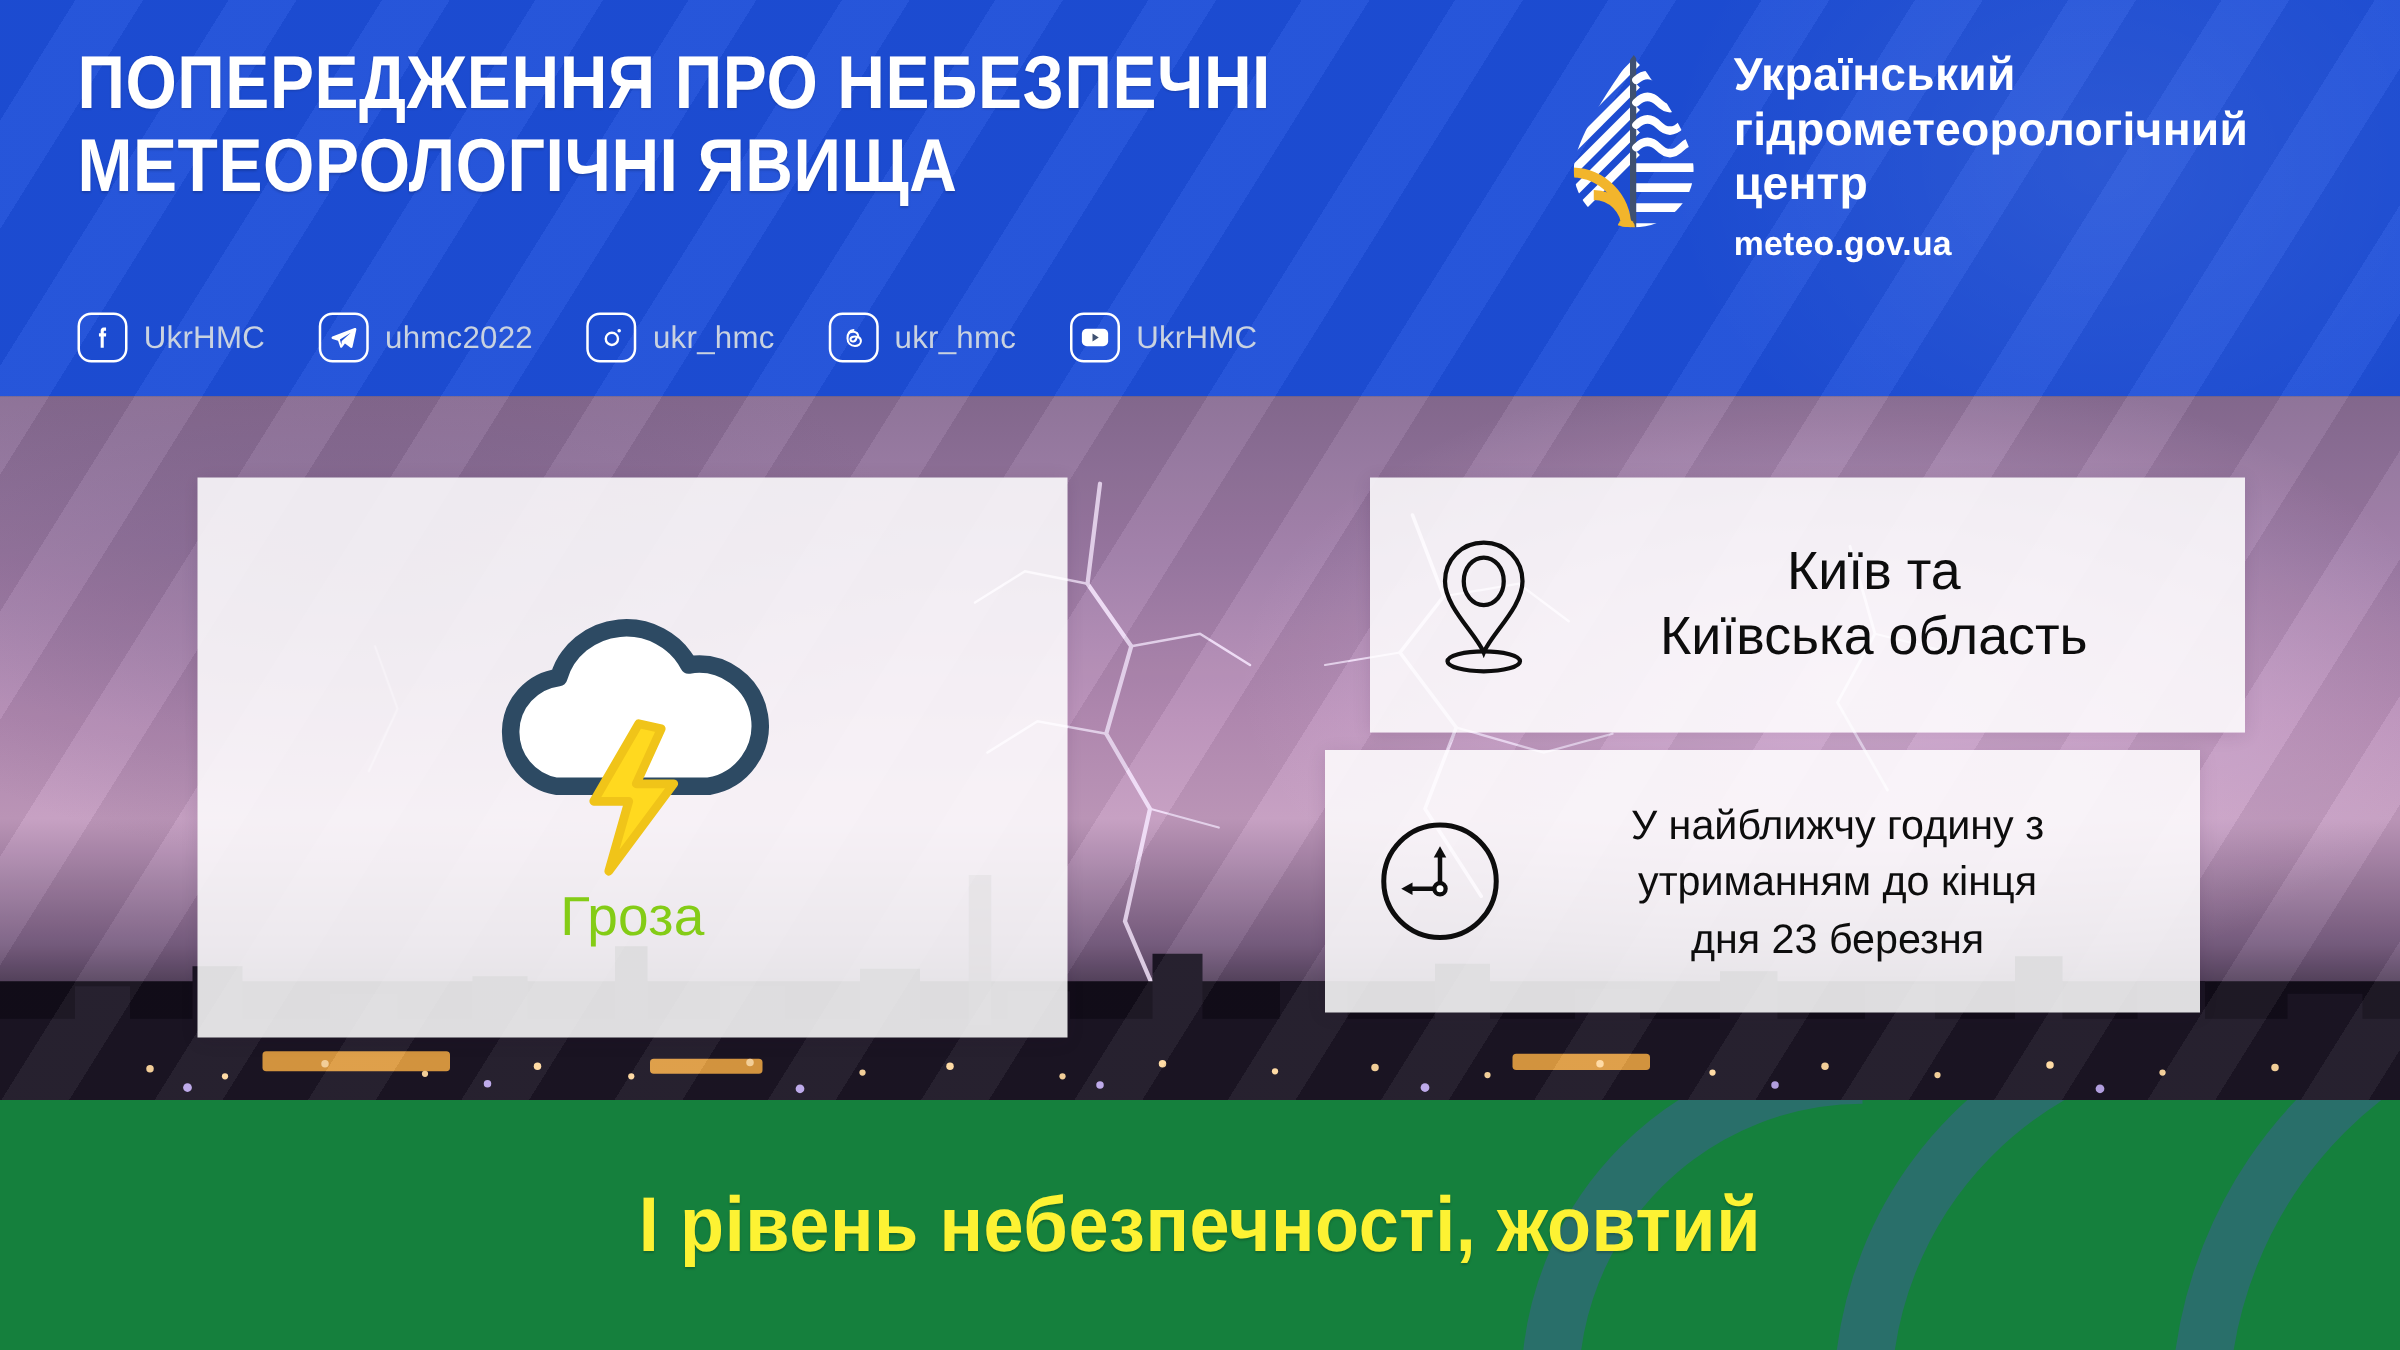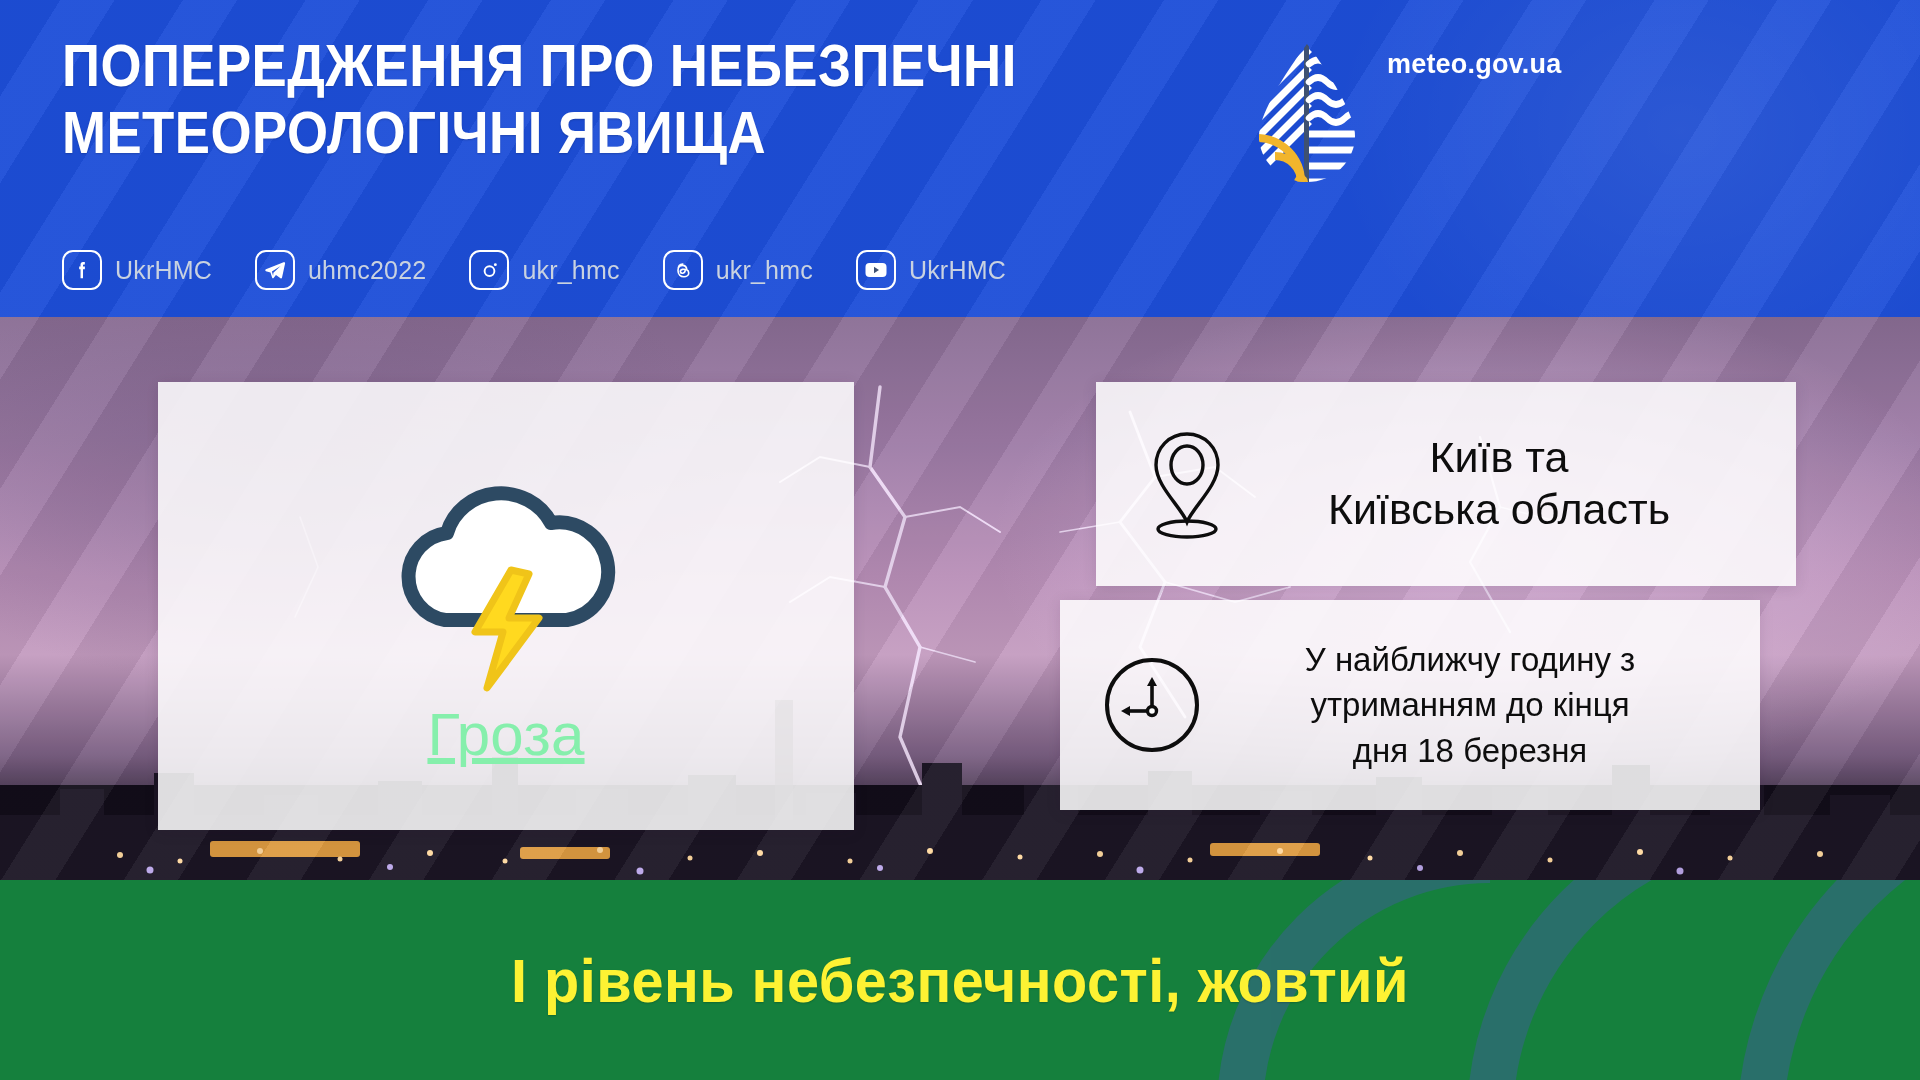--- a/index.html
+++ b/index.html
@@ -105,21 +105,21 @@
     position:absolute;
     background:rgba(255,255,255,0.86);
     box-shadow:0 2px 14px rgba(40,20,50,0.12);
   }
   .card-left{
     left:158px; top:382px; width:696px; height:448px;
     display:flex; flex-direction:column; align-items:center; justify-content:center;
   }
   .storm-icon{ width:270px; height:250px; }
   .card-left .phenomenon{
-    color:#86efac; font-size:60px; margin-top:6px; letter-spacing:0.2px;text-decoration:underline;
+    color:#84cc16; font-size:44px; margin-top:6px; letter-spacing:0.2px;
   }
 
   .card-right-top{
     left:1060px; top:382px; width:700px; height:204px;
     display:flex; align-items:center;margin-left:36px;
   }
   .card-right-bottom{
     left:1060px; top:600px; width:700px; height:210px;
     display:flex; align-items:center;
   }
@@ -245,20 +245,23 @@
         </g>
 
         <g fill="none" stroke="#f2b52c" stroke-width="8">
           <path d="M46 140 a44 44 0 0 0 -44 -44"></path>
           <path d="M46 140 a26 26 0 0 0 -26 -26"></path>
         </g>
         <circle cx="46" cy="140" r="7" fill="#f2b52c"></circle>
       </g>
     </svg>
     <div class="logo-text">
+      <div class="org">Український
+гідрометеорологічний
+центр</div>
       <div class="site">meteo.gov.ua</div>
     </div>
   </div>
 </div>
 
 <div class="photo">
   <div class="sky-glow"></div>
   <div class="sky-glow2"></div>
 
   <svg class="bolts" viewBox="0 0 1920 563">
@@ -346,21 +349,21 @@
   <svg class="clock-icon" viewBox="0 0 104 104">
     <circle cx="52" cy="52" r="45" fill="none" stroke="#0d0d0d" stroke-width="4"></circle>
     <line x1="52" y1="56" x2="52" y2="28" stroke="#0d0d0d" stroke-width="3.6"></line>
     <path d="M52 24 l-5 9 h10 Z" fill="#0d0d0d"></path>
     <line x1="48" y1="58" x2="26" y2="58" stroke="#0d0d0d" stroke-width="3.6"></line>
     <path d="M21 58 l9 -5 v10 Z" fill="#0d0d0d"></path>
     <circle cx="52" cy="58" r="4.5" fill="#ffffff" stroke="#0d0d0d" stroke-width="3.4"></circle>
   </svg>
   <div class="rtext">У найближчу годину з
 утриманням до кінця
-дня 18 березня</div>
+дня 23 березня</div>
 </div>
 
 <div class="footer">
   <svg class="arcs" viewBox="0 0 760 200" preserveAspectRatio="none">
     <g fill="none" stroke="#3a628f" stroke-width="46" opacity="0.55">
       <path d="M80 230 a250 250 0 0 1 250 -250"></path>
       <path d="M330 240 a300 300 0 0 1 300 -300"></path>
       <path d="M600 250 a340 340 0 0 1 340 -340"></path>
     </g>
   </svg>

